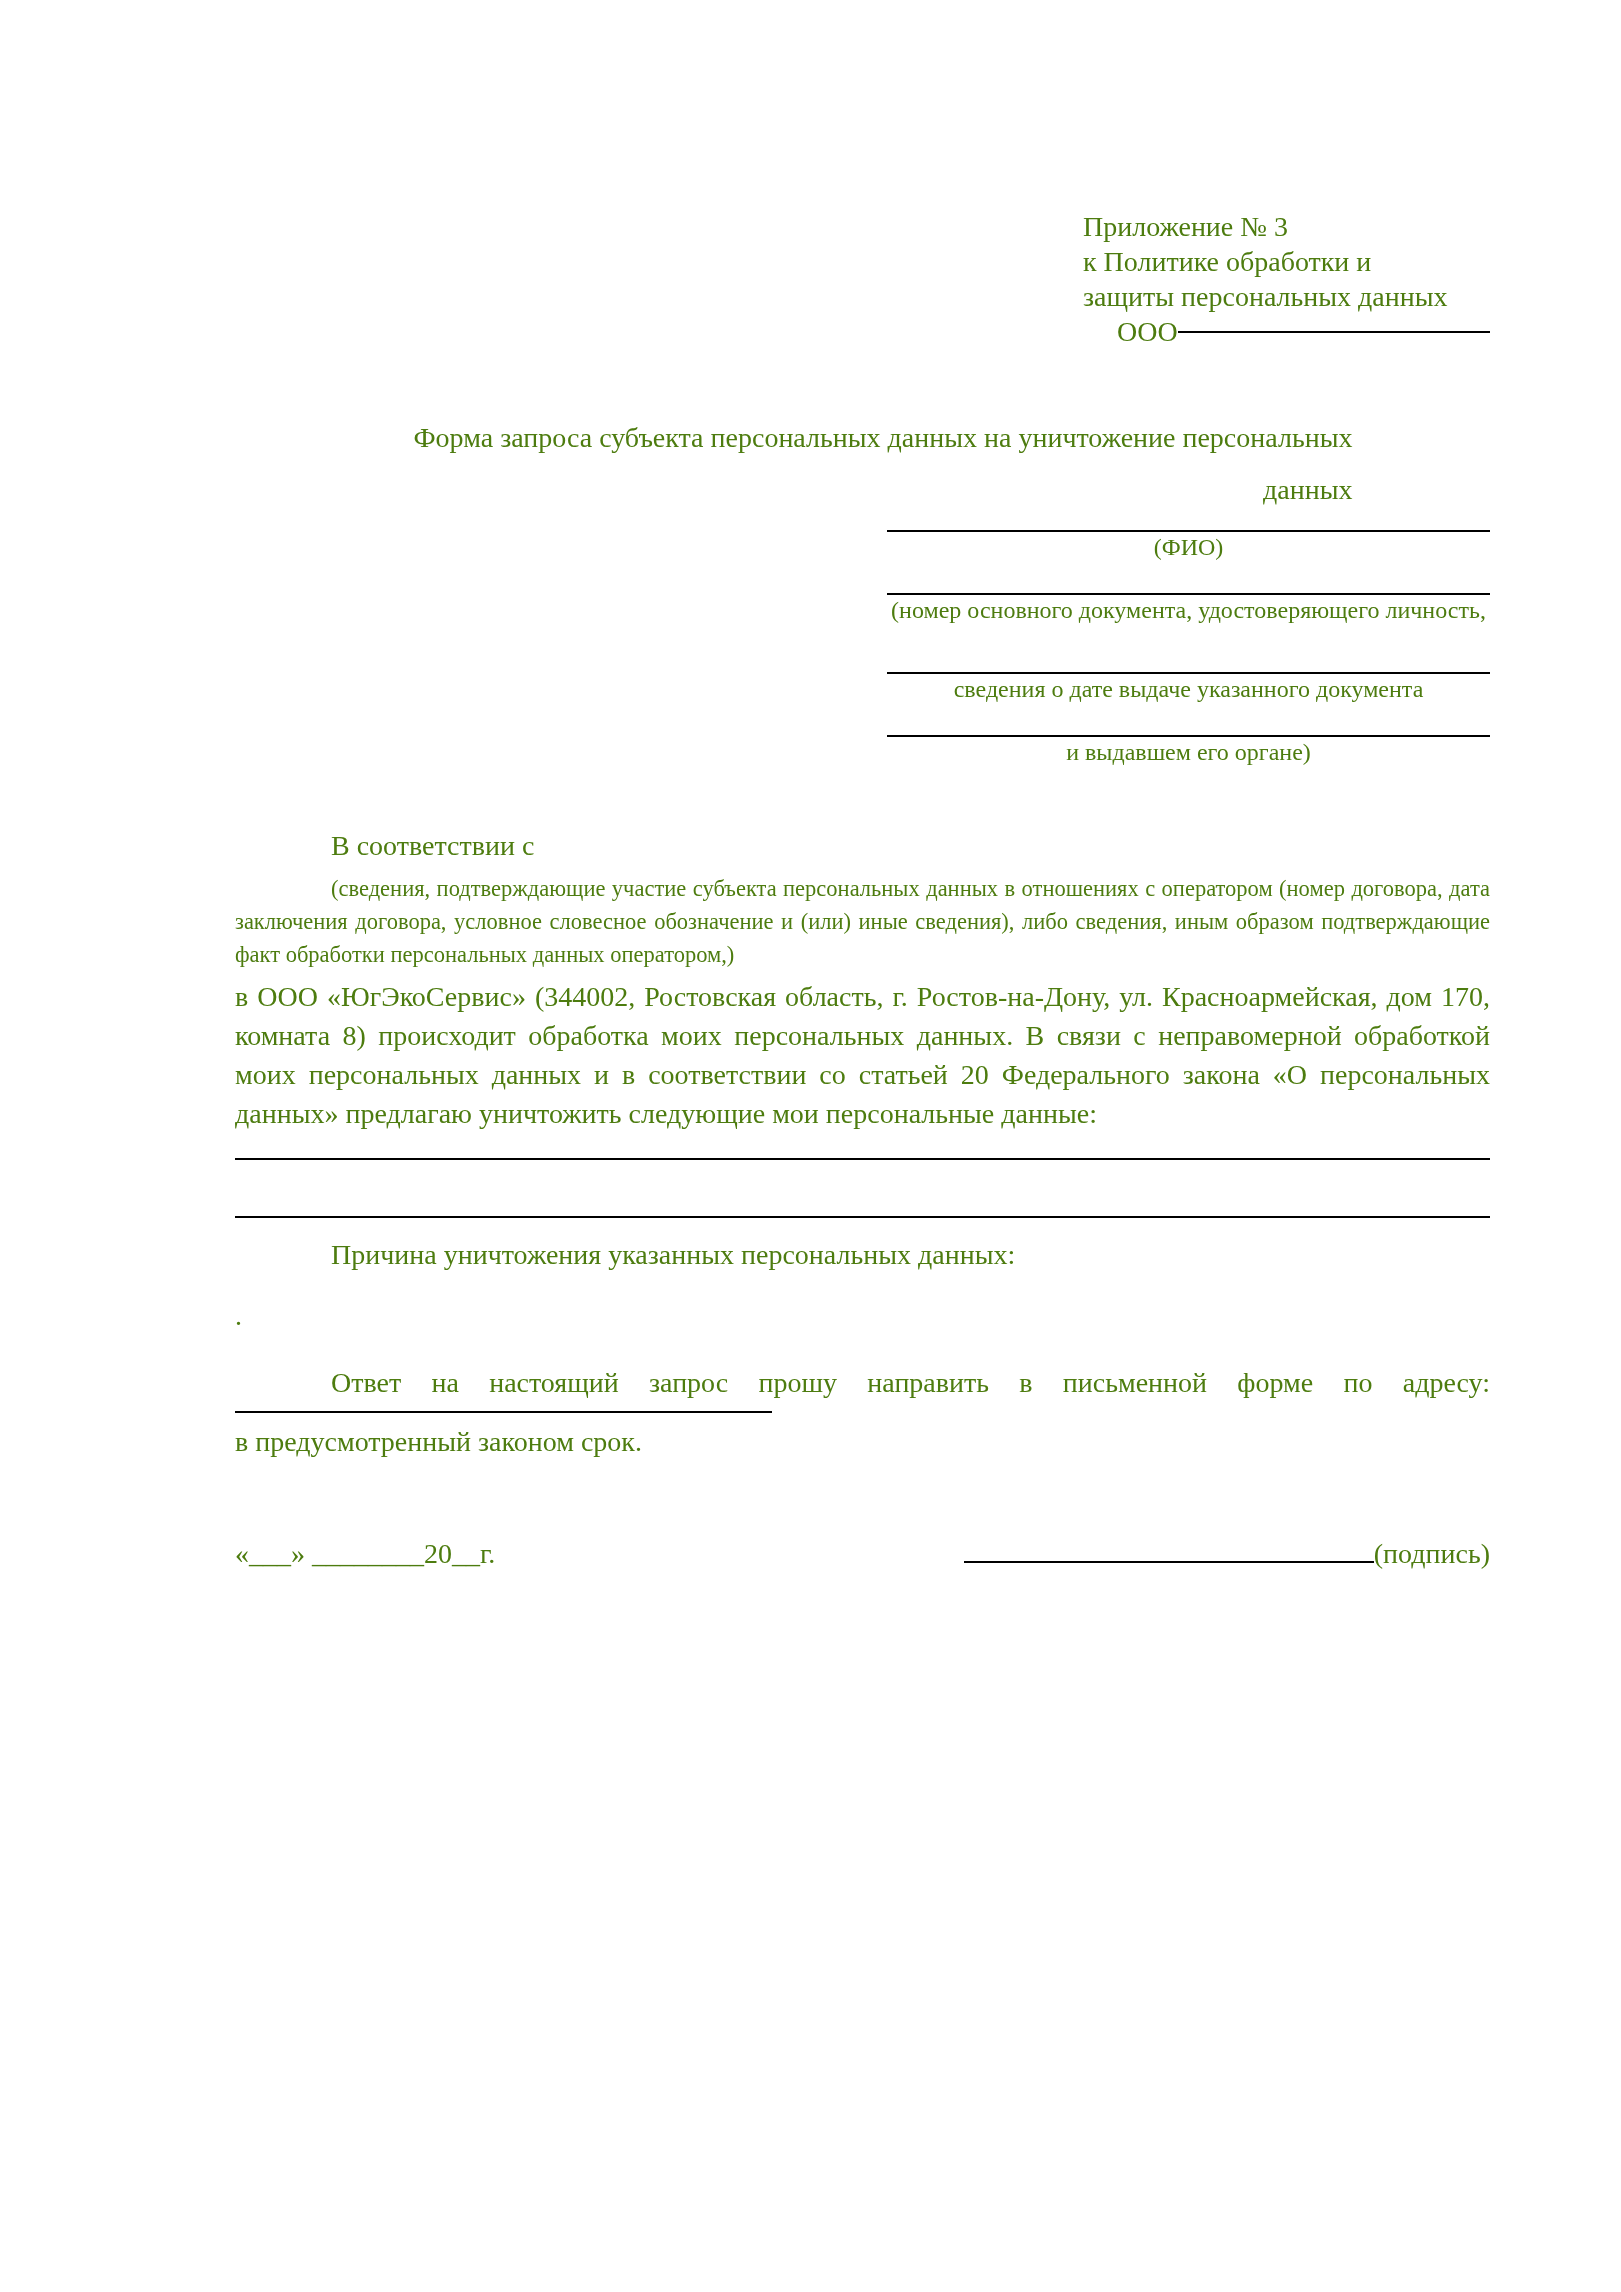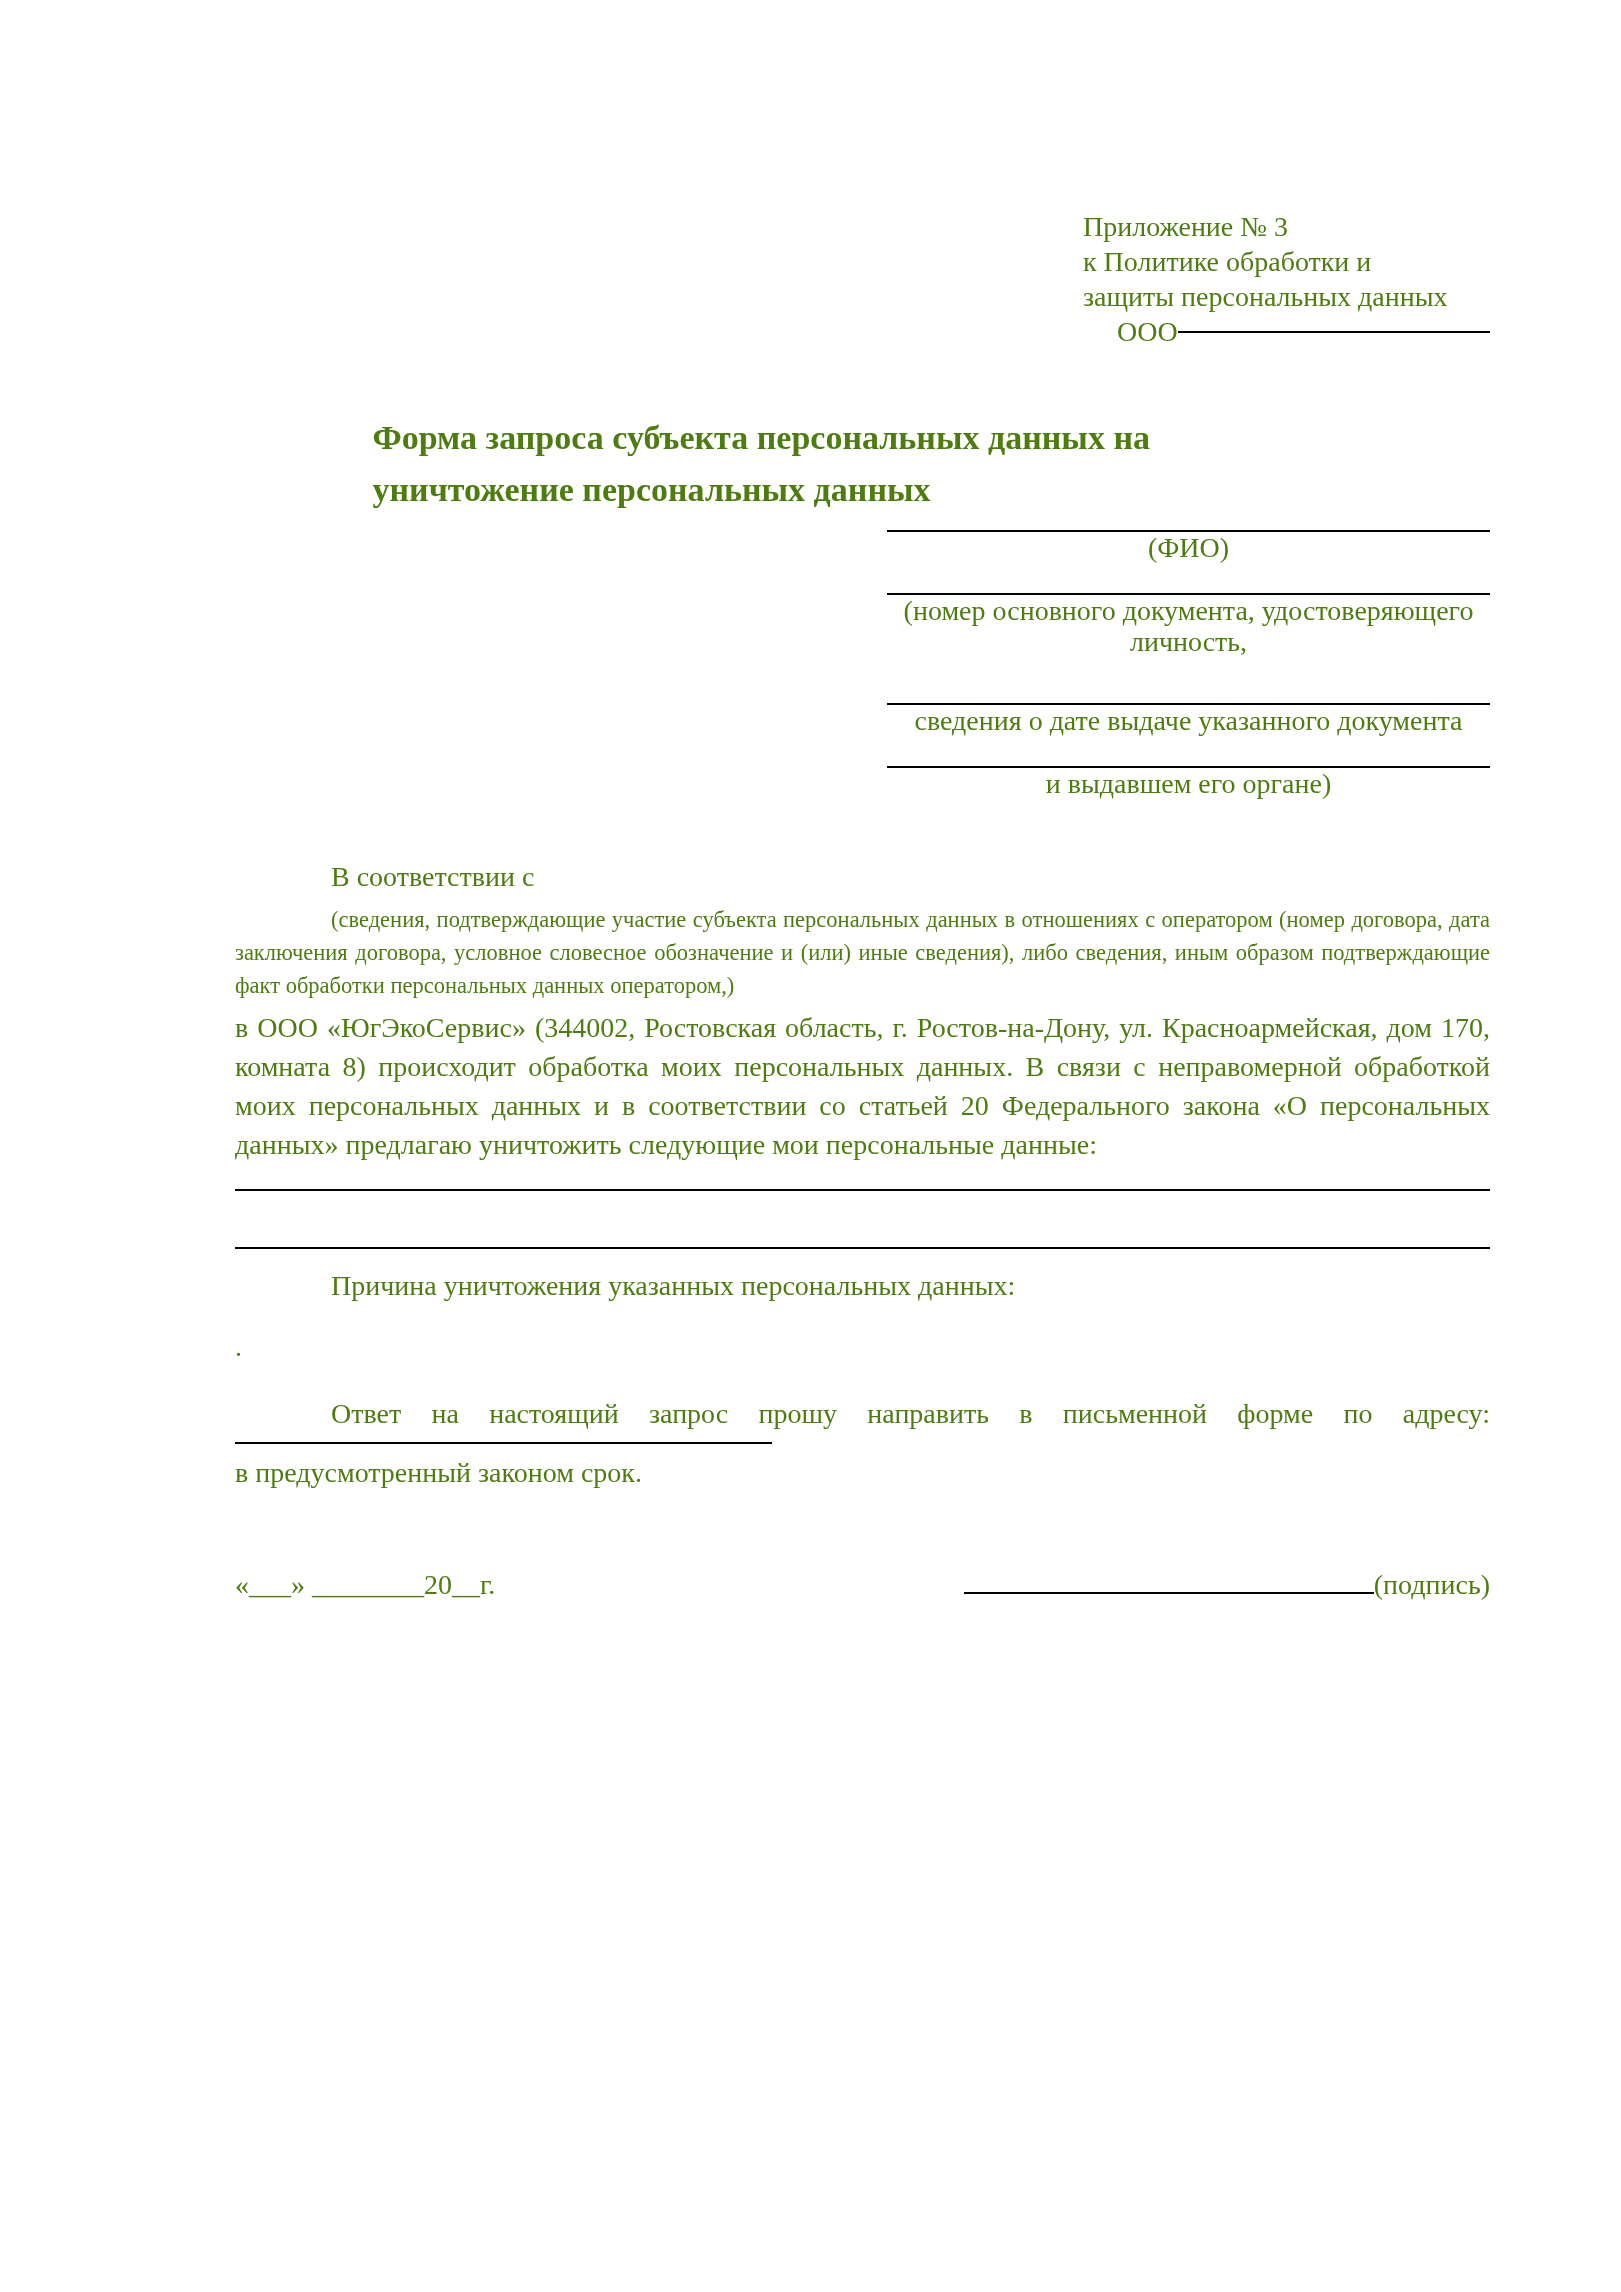--- a/index.html
+++ b/index.html
@@ -27,39 +27,39 @@
     margin-left: 848px;
     width: 407px;
     line-height: 35px;
   }
   .org-row { display: flex; align-items: center; margin-left: 34px; }
 
   
   .doc-title {
     margin: 63px auto 0 auto;
     max-width: 980px;
-    text-align: left;
-    font-weight: bold;
-    font-size: 34px;
+    text-align: right;
+    font-weight: normal;
+    font-size: 28px;
     line-height: 52px;
   }
 
   
   .addressee {
     margin-top: 13.7px;
     margin-left: 652px;
     width: 603px;
   }
   .addressee .addr-text { line-height: 57px; }
   .blank-group .rule {
     height: 0;
     border-bottom: 2px solid #000;
   }
   .blank-group .caption {
-    font-size: 28px;
+    font-size: 24px;
     line-height: 31px;
     text-align: center;
   }
   .gap-sm { margin-top: 30px; }
   .gap-md { margin-top: 46px; }
 
   
   .flex-row { display: flex; align-items: baseline; flex-direction: column; }
   .fill {
     flex: 1 1 auto;

